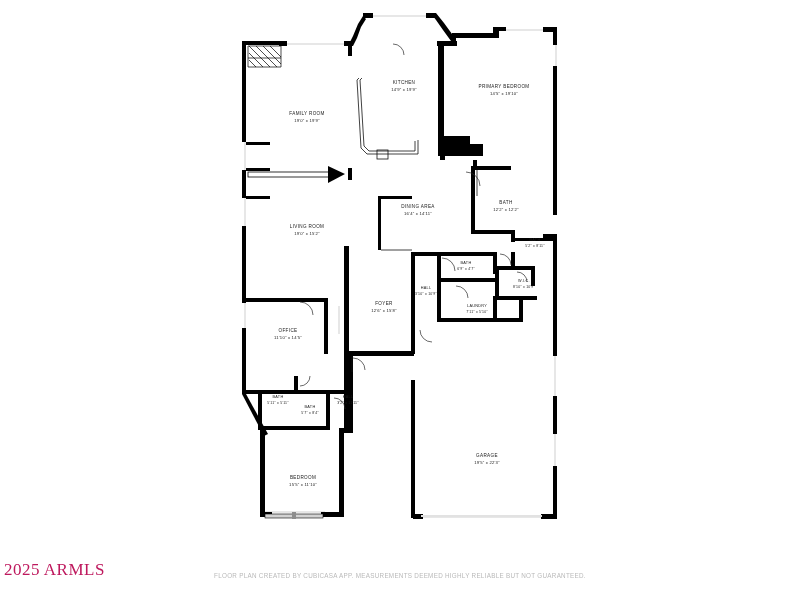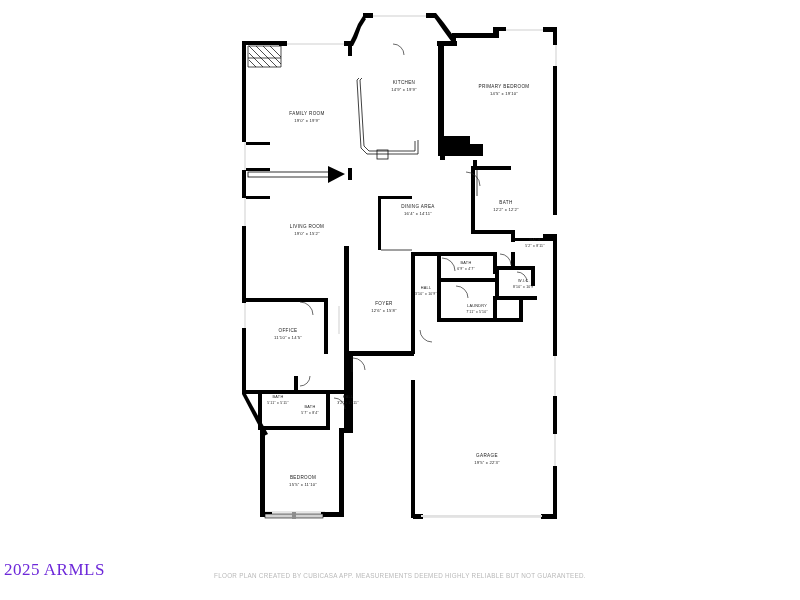--- a/index.html
+++ b/index.html
@@ -68,21 +68,21 @@
     letter-spacing: 0.28px;
     color: #b9b9b9;
     white-space: nowrap;
   }
   #watermark {
     position: absolute;
     left: 4px;
     top: 560px;
     font-size: 17px;
     letter-spacing: 0.5px;
-    color: #6d28d9;
+    color: #be185d;
     font-family: "Liberation Serif", serif;
     white-space: nowrap;
   }
 </style>
 </head>
 <body>
 
 <div id="floorplan-stage">
 
   <svg id="plan-svg" viewBox="0 0 800 600">

